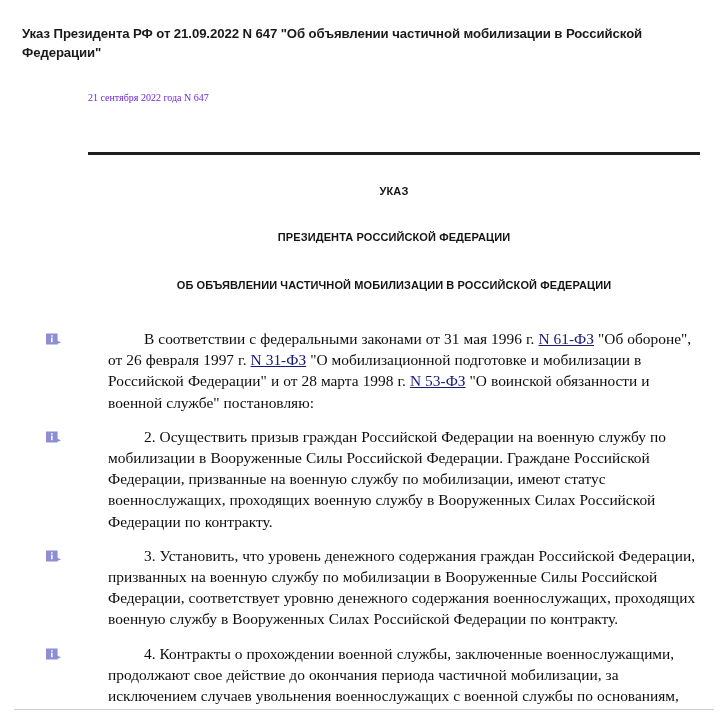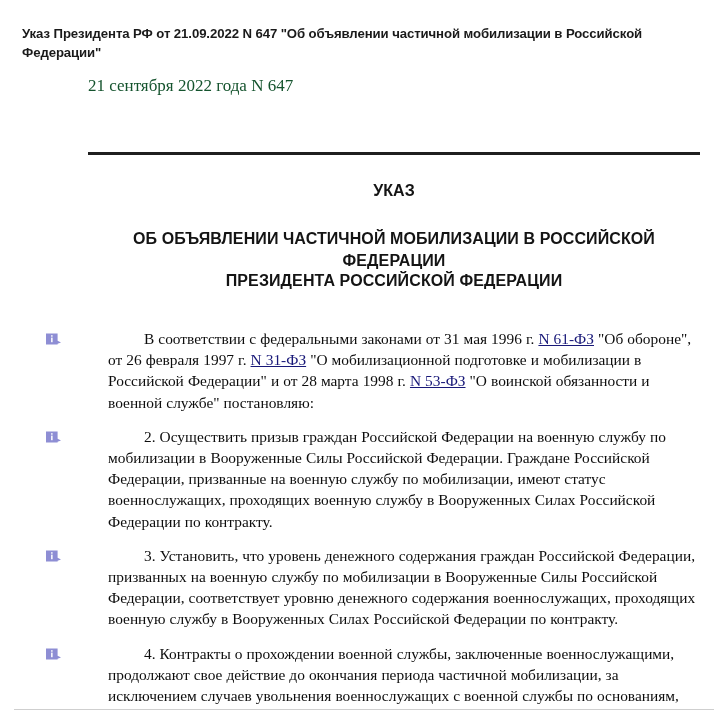--- a/index.html
+++ b/index.html
@@ -35,25 +35,25 @@
     font-size: 13.2px;
     line-height: 19px;
     color: #1a1a1a;
     letter-spacing: -0.1px;
   }
 
   
   .date-line {
     position: absolute;
     left: 88px;
-    top: 76px;
+    top: 88px;
     font-family: "Liberation Serif", "DejaVu Serif", serif;
-    font-size: 17px;
+    font-size: 10px;
     line-height: 20px;
-    color: #14532d;
+    color: #6d28d9;
   }
 
   
   .top-rule {
     position: absolute;
     left: 88px;
     top: 152px;
     width: 612px;
     height: 3px;
     background: #1f1f1f;
@@ -64,21 +64,21 @@
     position: absolute;
     left: 88px;
     top: 182px;
     width: 612px;
     text-align: center;
     font-family: "Liberation Sans", "DejaVu Sans", sans-serif;
     font-weight: bold;
     color: #141414;
   }
   .heading-line {
-    font-size: 16px;
+    font-size: 11px;
     line-height: 18px;
     letter-spacing: 0.1px;
   }
   .heading-line.h-1 { margin-bottom: 28px; }
   .heading-line.h-2 { margin-bottom: 28px; }
   .heading-line.h-3 {
     line-height: 22px;
   }
 
   
@@ -141,22 +141,22 @@
 <div class="page">
 
   <div class="doc-header">Указ Президента РФ от 21.09.2022 N 647 "Об объявлении частичной мобилизации в Российской Федерации"</div>
 
   <div class="date-line">21 сентября 2022 года N 647</div>
 
   <div class="top-rule"></div>
 
   <div class="heading-block">
     <div class="heading-line h-1">УКАЗ</div>
+    <div class="heading-line h-2">ПРЕЗИДЕНТА РОССИЙСКОЙ ФЕДЕРАЦИИ</div>
     <div class="heading-line h-3">ОБ ОБЪЯВЛЕНИИ ЧАСТИЧНОЙ МОБИЛИЗАЦИИ В РОССИЙСКОЙ ФЕДЕРАЦИИ</div>
-    <div class="heading-line h-2">ПРЕЗИДЕНТА РОССИЙСКОЙ ФЕДЕРАЦИИ</div>
   </div>
 
   <div class="body-region" id="body-region">
       <div class="para-row">
         <span class="info-icon"><svg width="17" height="16" viewBox="0 0 17 16" xmlns="http://www.w3.org/2000/svg">
             <path d="M1 1.6 h11.6 v7.2 l3.4 1.6 -3.4 1.4 v0.8 h-11.6 z" fill="#8e8ed4"></path>
             <rect x="6.1" y="3.2" width="1.5" height="1.5" fill="#ffffff"></rect>
             <rect x="6.1" y="5.6" width="1.5" height="4.6" fill="#ffffff"></rect>
           </svg></span>
         <p class="para-text"><span>В соответствии с федеральными законами от 31 мая 1996 г. </span><span class="doc-link">N 61-ФЗ</span><span> "Об обороне", от 26 февраля 1997 г. </span><span class="doc-link">N 31-ФЗ</span><span> "О мобилизационной подготовке и мобилизации в Российской Федерации" и от 28 марта 1998 г. </span><span class="doc-link">N 53-ФЗ</span><span> "О воинской обязанности и военной службе" постановляю:</span></p>

